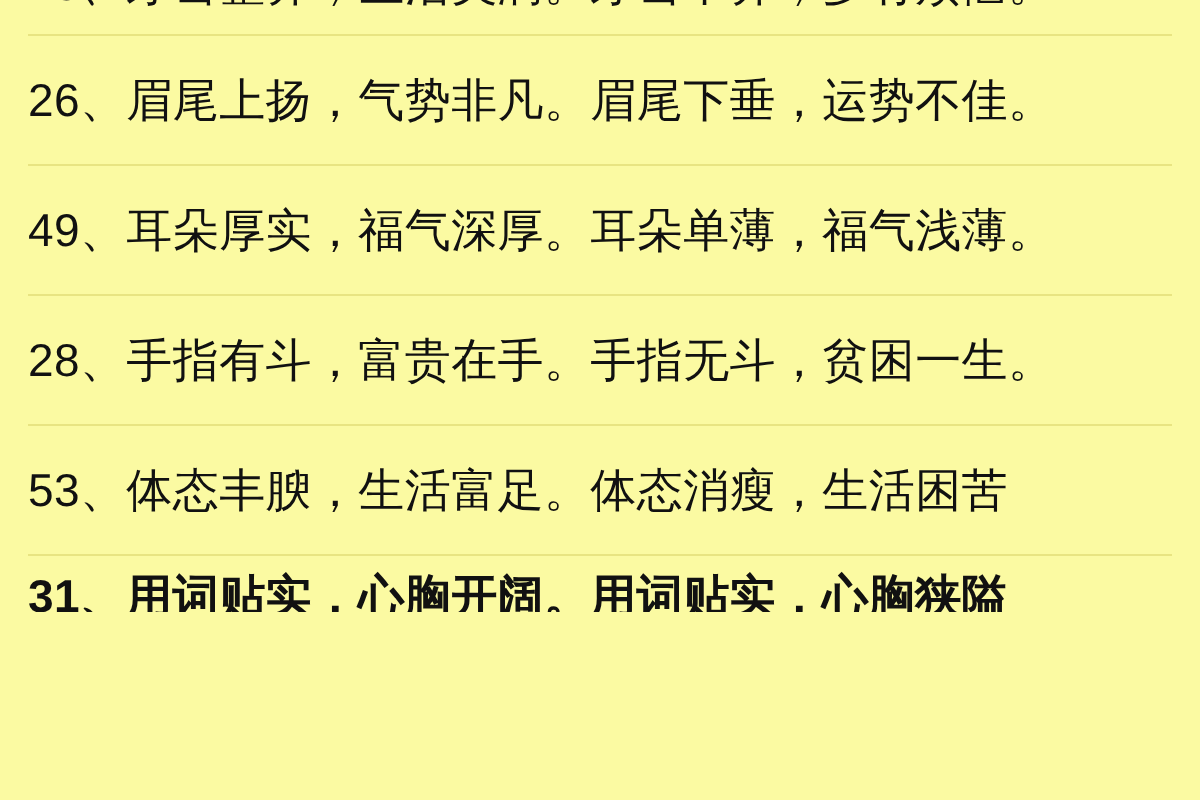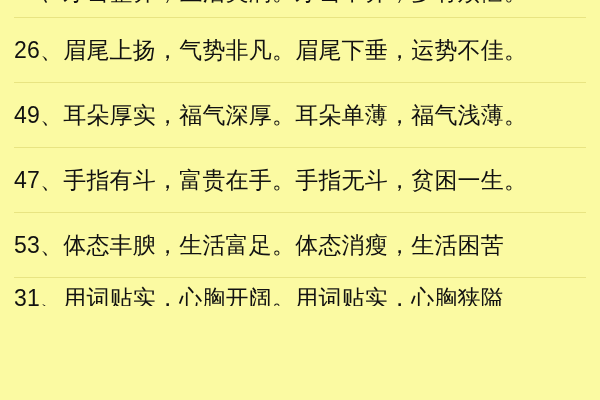--- a/index.html
+++ b/index.html
@@ -31,20 +31,21 @@
     line-height: 65px;
     white-space: nowrap;
     overflow: hidden;
     font-size: 23px;
     color: #111111;
     letter-spacing: 0.2px;
     border-bottom: 1px solid #e8e482;
   }
   .line:last-child {
     border-bottom: none;
+    font-weight: bold;
   }
   
   .line.clip-top {
     height: 38px;
     line-height: 24px;
     padding-top: 0;
     margin-top: -20px;
   }
   .line.clip-bottom {
     height: 28px;
@@ -52,17 +53,17 @@
   }
 </style>
 </head>
 <body>
 
 <div class="page">
   <div class="line-list">
     <div class="line clip-top">25、牙齿整齐，生活美满。牙齿不齐，多有烦恼。</div>
     <div class="line">26、眉尾上扬，气势非凡。眉尾下垂，运势不佳。</div>
     <div class="line">49、耳朵厚实，福气深厚。耳朵单薄，福气浅薄。</div>
-    <div class="line">47、手指有斗，富贵在手。手指无斗，贫困一生。</div>
+    <div class="line">28、手指有斗，富贵在手。手指无斗，贫困一生。</div>
     <div class="line">53、体态丰腴，生活富足。体态消瘦，生活困苦</div>
     <div class="line clip-bottom">31、用词贴实，心胸开阔。用词贴实，心胸狭隘</div>
   </div>
 </div>
 
 </body></html>

